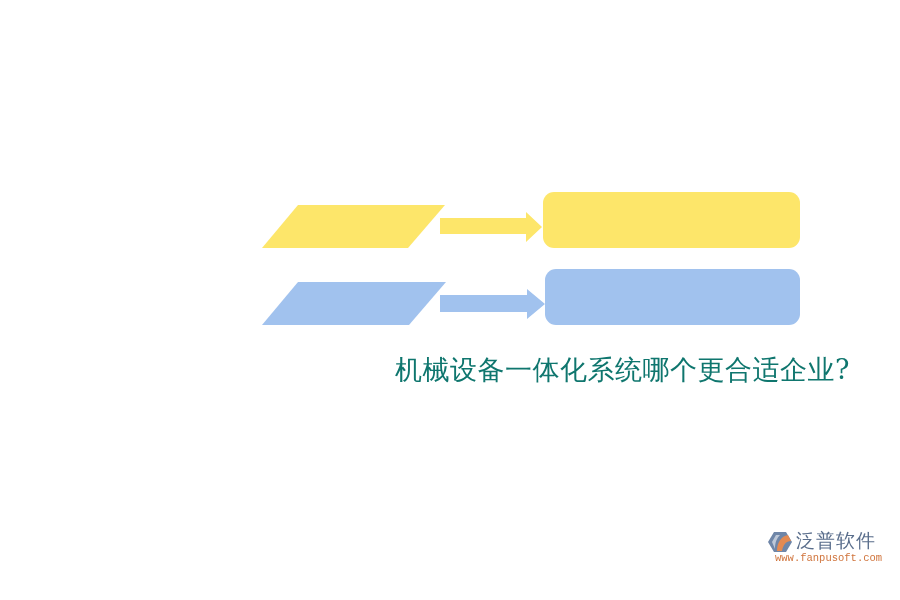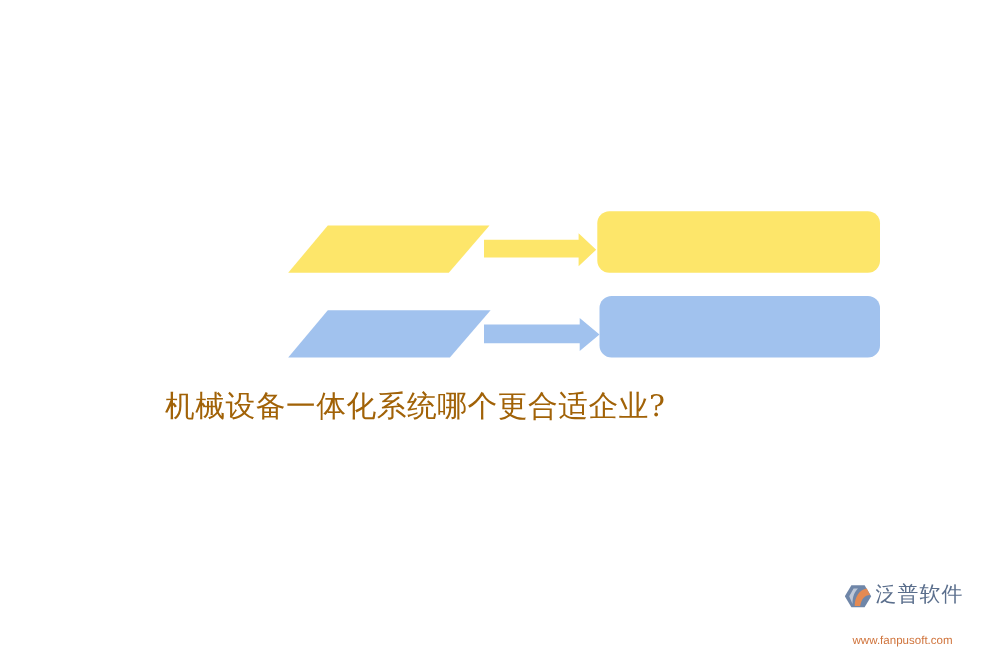--- a/index.html
+++ b/index.html
@@ -5,36 +5,36 @@
     html, body { margin: 0; padding: 0; }
     body {
       width: 900px; height: 600px; position: relative; overflow: hidden;
       background: #ffffff;
       font-family: "DejaVu Serif", "Liberation Serif", serif;
     }
     .shape-svg { position: absolute; left: 0; top: 0; }
     .rect-box { position: absolute; border-radius: 11px; }
     .title-block {
       position: absolute; left: 150px; width: 700px; top: 351px;
-      text-align: left; color: #a16207;
+      text-align: right; color: #0f766e;
       font-size: 27px; line-height: 38px; letter-spacing: 0.5px;
     }
     .title-line { display: block; }
     .logo {
       position: absolute; left: 768px; top: 529px; width: 130px; height: 40px;
     }
     .logo-name {
       position: absolute; left: 28px; top: 0px;
       font-family: "DejaVu Sans", "Liberation Sans", sans-serif;
       font-size: 19px; line-height: 22px; color: #5a6e8c; letter-spacing: 1px;
     }
     .logo-url {
       position: absolute; left: 7px; top: 22px;
-      font-family: Liberation Sans, sans-serif;
-      font-size: 10.5px; line-height: 14px; color: #d0743c; margin-top: 24px;
+      font-family: Liberation Mono, monospace;
+      font-size: 10.5px; line-height: 14px; color: #d0743c;
     }
     .logo-icon { position: absolute; left: 0; top: 2px; }
   </style>
 </head>
 <body>
 
 <svg class="shape-svg" width="900" height="600">
 
   <polygon points="298,205 445,205 408,248 262,248" fill="#fde66a"></polygon>
   <polygon points="440,218 526,218 526,212 542,227 526,242 526,234 440,234" fill="#fde66a"></polygon>

